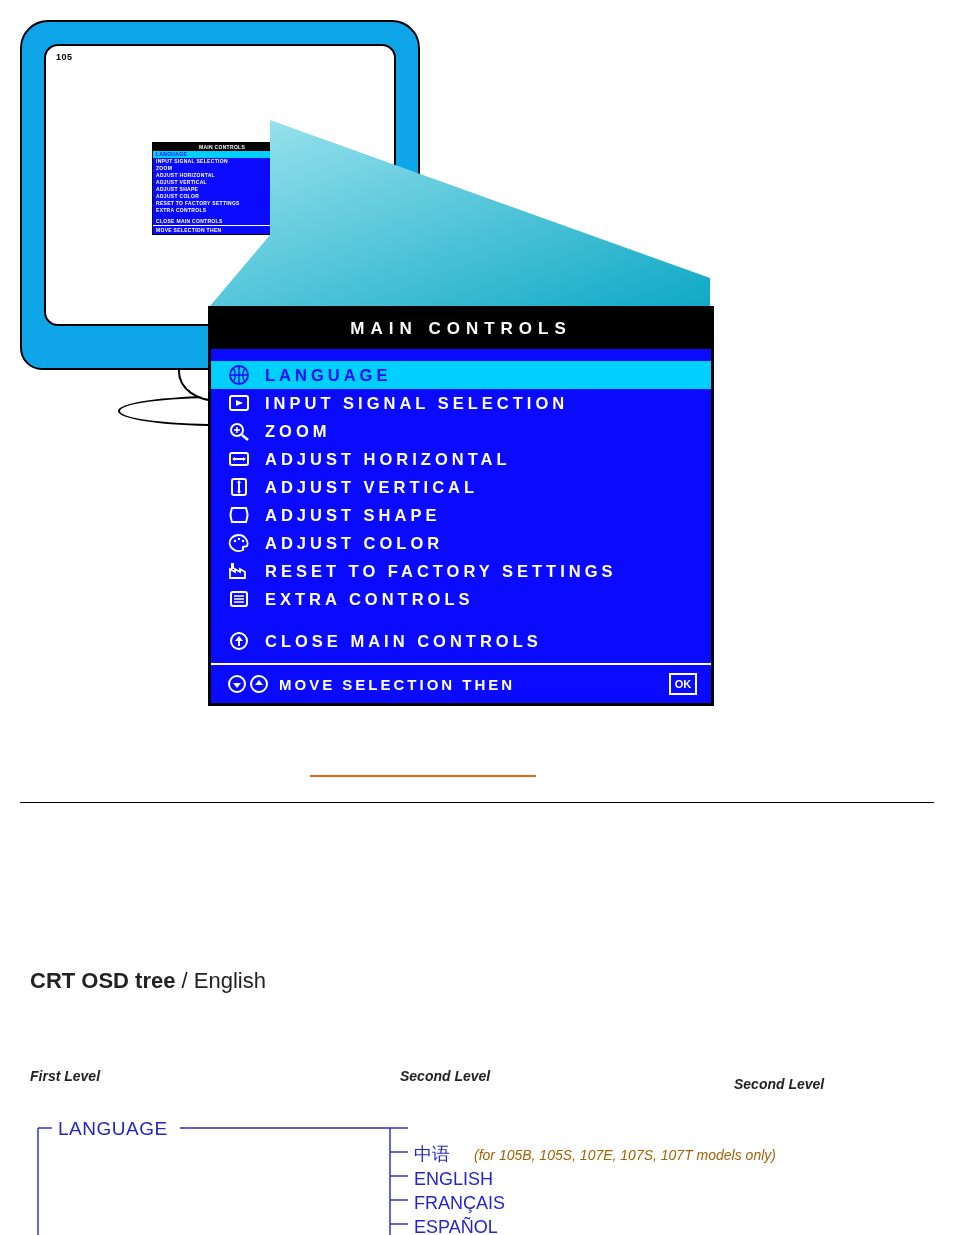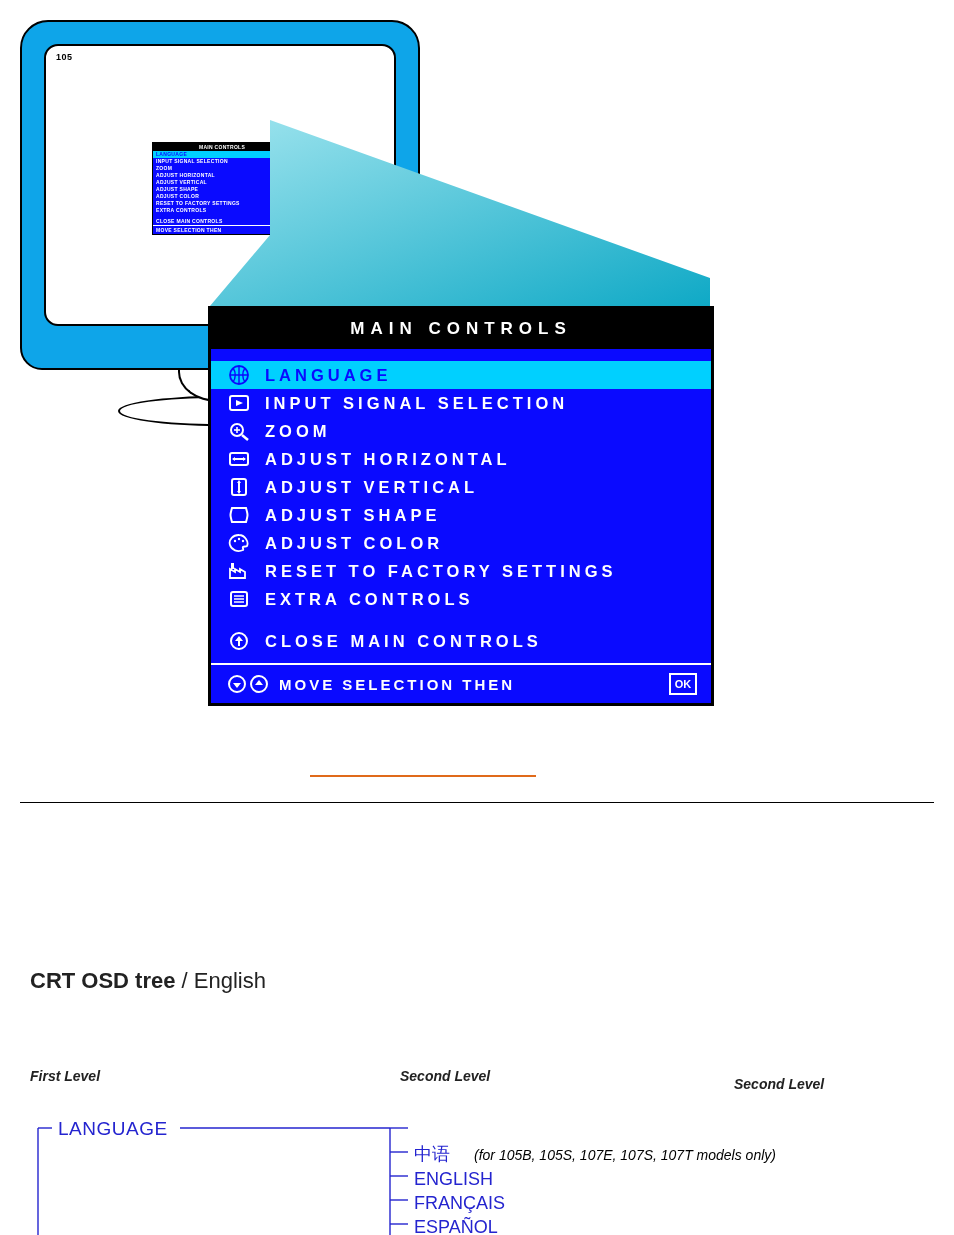--- a/index.html
+++ b/index.html
@@ -206,21 +206,21 @@
   }
 
   .lang-list {
     position: absolute;
     left: 414px; top: 1116px;
     font-size: 18px;
     color: #2424cf;
     line-height: 24px;
   }
   .lang-row { display: flex; align-items: baseline; gap: 24px; white-space: nowrap; }
-  .lang-note { font-style: italic; font-size: 14px; color: #000000; margin-top: 27px; }
+  .lang-note { font-style: italic; font-size: 14px; color: #a16207; margin-top: 27px; }
 
   
   .tree-lines {
     position: absolute;
     left: 30px; top: 1118px;
     width: 390px;
     height: 120px;
     pointer-events: none;
   }
 </style>

